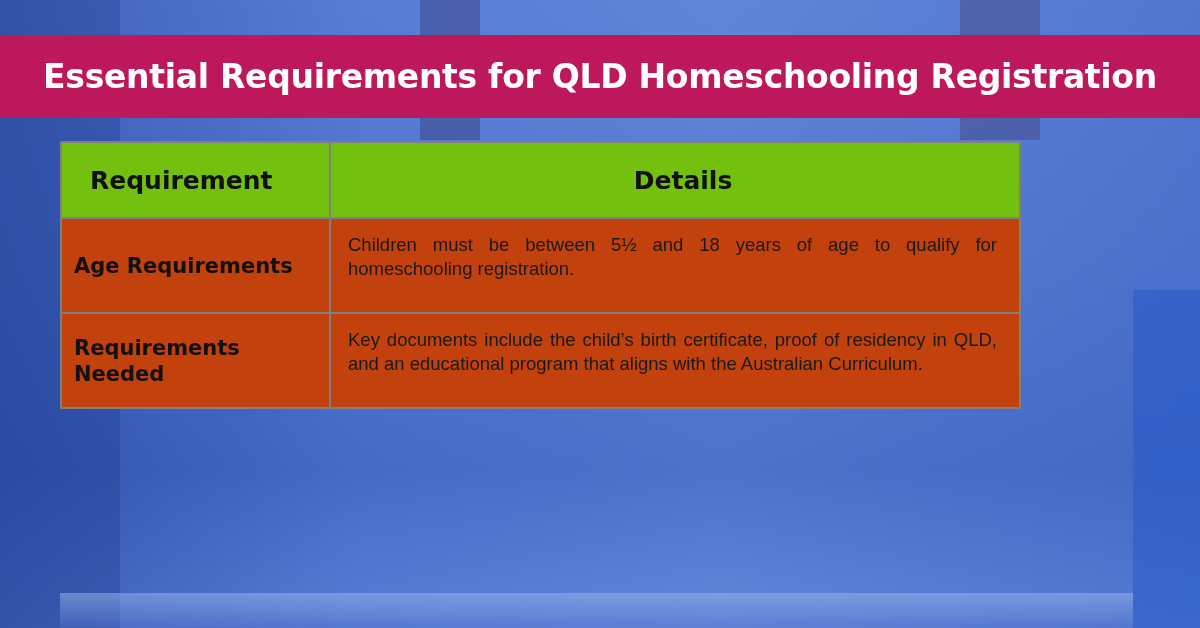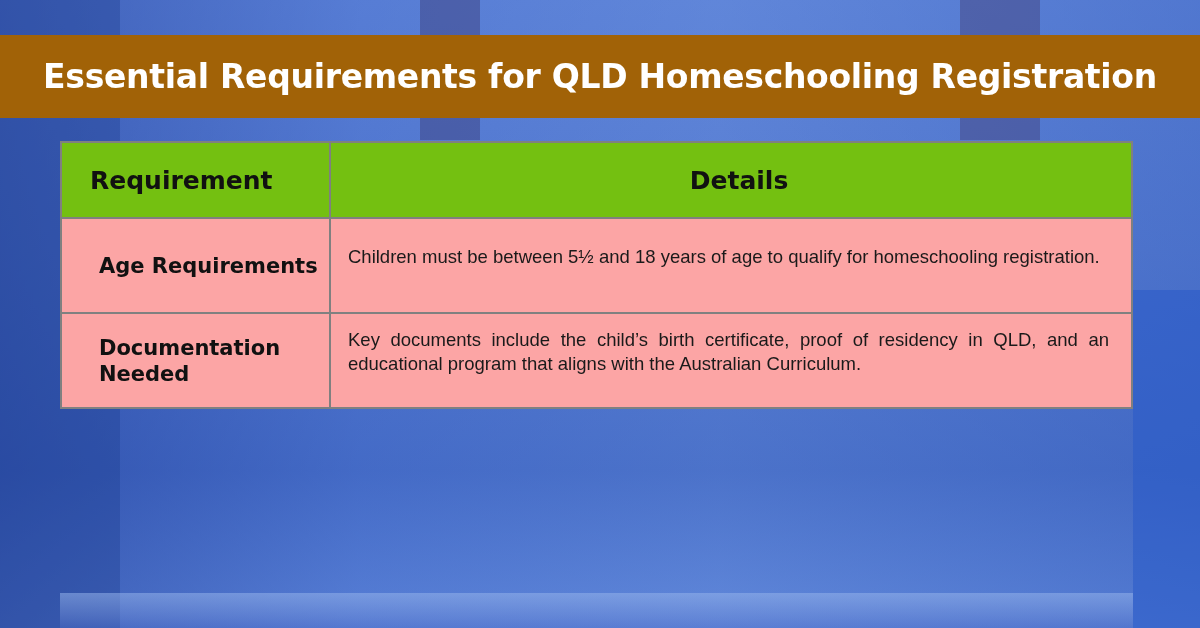--- a/index.html
+++ b/index.html
@@ -15,49 +15,49 @@
         linear-gradient(180deg, #5a7fd6 0%, #4e73cc 40%, #3d63c0 75%, #5b82d8 100%);
     }
     .bg .shape1 { position:absolute; left:0; top:0; width:120px; height:628px; background: rgba(30,60,140,0.35); }
     .bg .shape2 { position:absolute; left:420px; top:0; width:60px; height:140px; background: rgba(60,60,120,0.45); }
     .bg .shape3 { position:absolute; left:960px; top:0; width:80px; height:140px; background: rgba(70,70,130,0.5); }
     .bg .shape4 { position:absolute; left:1133px; top:290px; width:67px; height:338px; background: rgba(40,90,200,0.55); }
     .bg .shape5 { position:absolute; left:60px; top:593px; width:1073px; height:35px; background: linear-gradient(180deg, rgba(150,180,235,0.55), rgba(80,110,200,0.4)); }
 
     .title-bar {
       position: absolute; left: 0; top: 35px; width: 1200px; height: 83px;
-      background: #a16207;
+      background: #be185d;
       display: flex; align-items: center; justify-content: center;
     }
     .title-bar h1 {
       margin: 0; color: #ffffff;
       font-family: "DejaVu Sans", sans-serif;
       font-weight: bold; font-size: 33px; letter-spacing: -0.3px;
     }
 
     table.req {
-      position: absolute; left: 60px; top: 141px; width: 1073px;
+      position: absolute; left: 60px; top: 141px; width: 961px;
       border-collapse: collapse;
-      background: #fca5a5;
+      background: #c2410c;
     }
     table.req th, table.req td {
       border: 2px solid #808080;
       vertical-align: middle;
     }
     table.req thead th {
       background: #74c011; height: 72px;
       text-align: left; color: #111111;
       font-family: "DejaVu Sans", sans-serif;
       font-weight: bold; font-size: 25px;
     }
     table.req thead th.col-req { width: 238px; padding-left: 28px; }
     table.req thead th.col-det { padding-left: 17px; text-align: center; }
     table.req tbody td { height: 71px; }
     table.req tbody td.req-name {
-      padding-left: 37px; padding-right: 8px;
+      padding-left: 12px; padding-right: 8px;
       font-family: "DejaVu Sans", sans-serif;
       font-weight: bold; font-size: 21px; line-height: 26px; color: #111111;
     }
     table.req tbody td.req-detail {
       padding: 2px 22px 20px 17px;
       font-family: "Liberation Sans", sans-serif;
       font-size: 18.5px; line-height: 24px; color: #1a1a1a;
       text-align: justify;
     }
   </style>
@@ -82,17 +82,17 @@
       <th class="col-req">Requirement</th>
       <th class="col-det">Details</th>
     </tr>
   </thead>
   <tbody>
     <tr>
       <td class="req-name">Age Requirements</td>
       <td class="req-detail">Children must be between 5½ and 18 years of age to qualify for homeschooling registration.</td>
     </tr>
     <tr>
-      <td class="req-name">Documentation Needed</td>
+      <td class="req-name">Requirements Needed</td>
       <td class="req-detail">Key documents include the child’s birth certificate, proof of residency in QLD, and an educational program that aligns with the Australian Curriculum.</td>
     </tr>
   </tbody>
 </table>
 
 </body></html>

